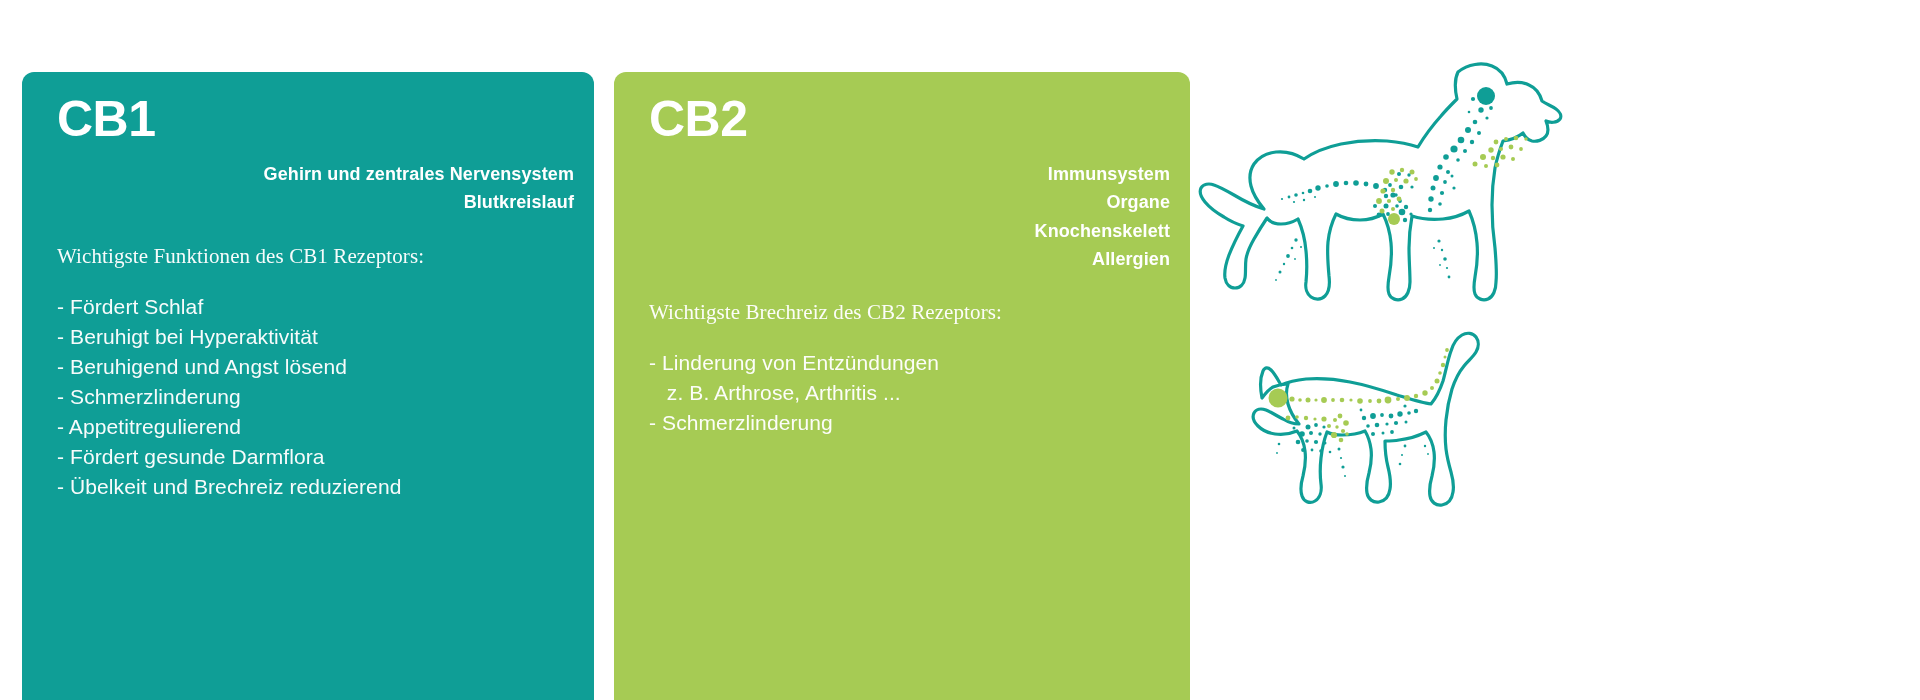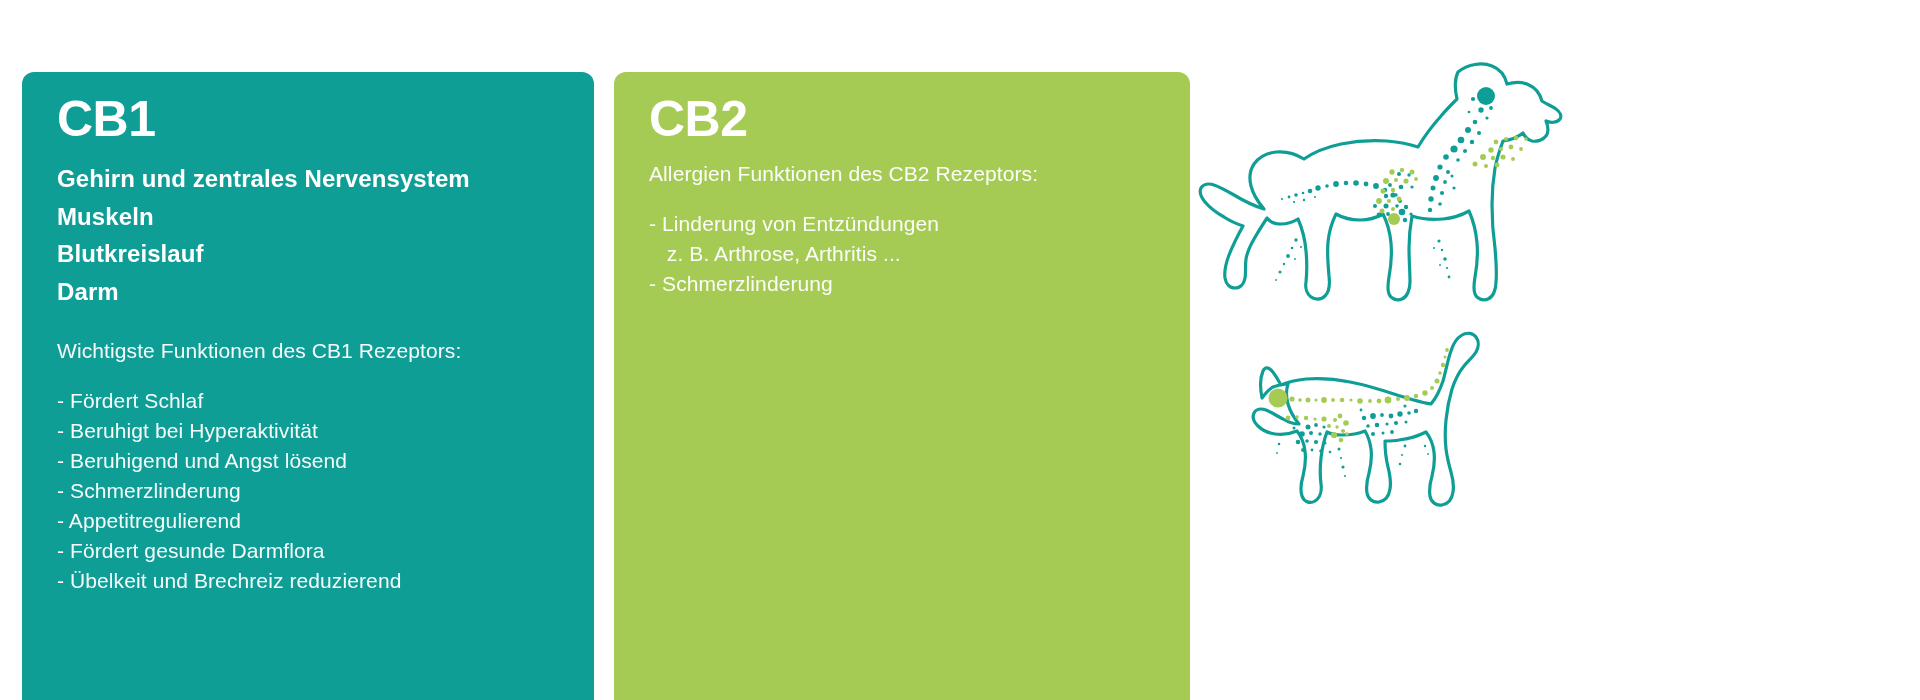--- a/index.html
+++ b/index.html
@@ -61,35 +61,37 @@
     margin: 0 0 16px 0;
     color: #ffffff;
   }
 
   .subject-list {
     list-style: none;
     margin: 0 0 26px 0;
     padding: 0;
   }
   .subject-list li {
-    font-size: 24px;
+    font-size: 18px;
     font-weight: 700;
     line-height: 1.57;
     color: #ffffff;
     letter-spacing: 0.1px;
+    text-align: right;
   }
 
   .section-heading {
     font-size: 21px;
     font-weight: 400;
     line-height: 1.3;
     margin: 0 0 22px 0;
     color: #ffffff;
     opacity: 0.97;
     letter-spacing: 0.1px;
+    font-family: Liberation Serif, serif;
   }
 
   .fn-list {
     list-style: none;
     margin: 0;
     padding: 0;
   }
   .fn-list li {
     font-size: 21px;
     font-weight: 400;
@@ -122,45 +124,49 @@
 <body>
 
 <div class="stage">
 
   <div class="card card-cb1">
     <div class="card-inner">
       <div class="card-title">CB1</div>
 
       <ul class="subject-list">
         <li>Gehirn und zentrales Nervensystem</li>
-        <li>Muskeln</li>
         <li>Blutkreislauf</li>
-        <li>Darm</li>
       </ul>
 
       <p class="section-heading">Wichtigste Funktionen des CB1 Rezeptors:</p>
 
       <ul class="fn-list">
         <li>- Fördert Schlaf</li>
         <li>- Beruhigt bei Hyperaktivität</li>
         <li>- Beruhigend und Angst lösend</li>
         <li>- Schmerzlinderung</li>
         <li>- Appetitregulierend</li>
         <li>- Fördert gesunde Darmflora</li>
         <li>- Übelkeit und Brechreiz reduzierend</li>
       </ul>
     </div>
   </div>
 
   <div class="card card-cb2">
     <div class="card-inner">
       <div class="card-title">CB2</div>
 
-
-      <p class="section-heading">Allergien Funktionen des CB2 Rezeptors:</p>
+      <ul class="subject-list">
+        <li>Immunsystem</li>
+        <li>Organe</li>
+        <li>Knochenskelett</li>
+        <li>Allergien</li>
+      </ul>
+
+      <p class="section-heading">Wichtigste Brechreiz des CB2 Rezeptors:</p>
 
       <ul class="fn-list">
         <li>- Linderung von Entzündungen</li>
         <li>   z. B. Arthrose, Arthritis ...</li>
         <li>- Schmerzlinderung</li>
       </ul>
     </div>
   </div>
 
   <div class="illus illus-dog">

